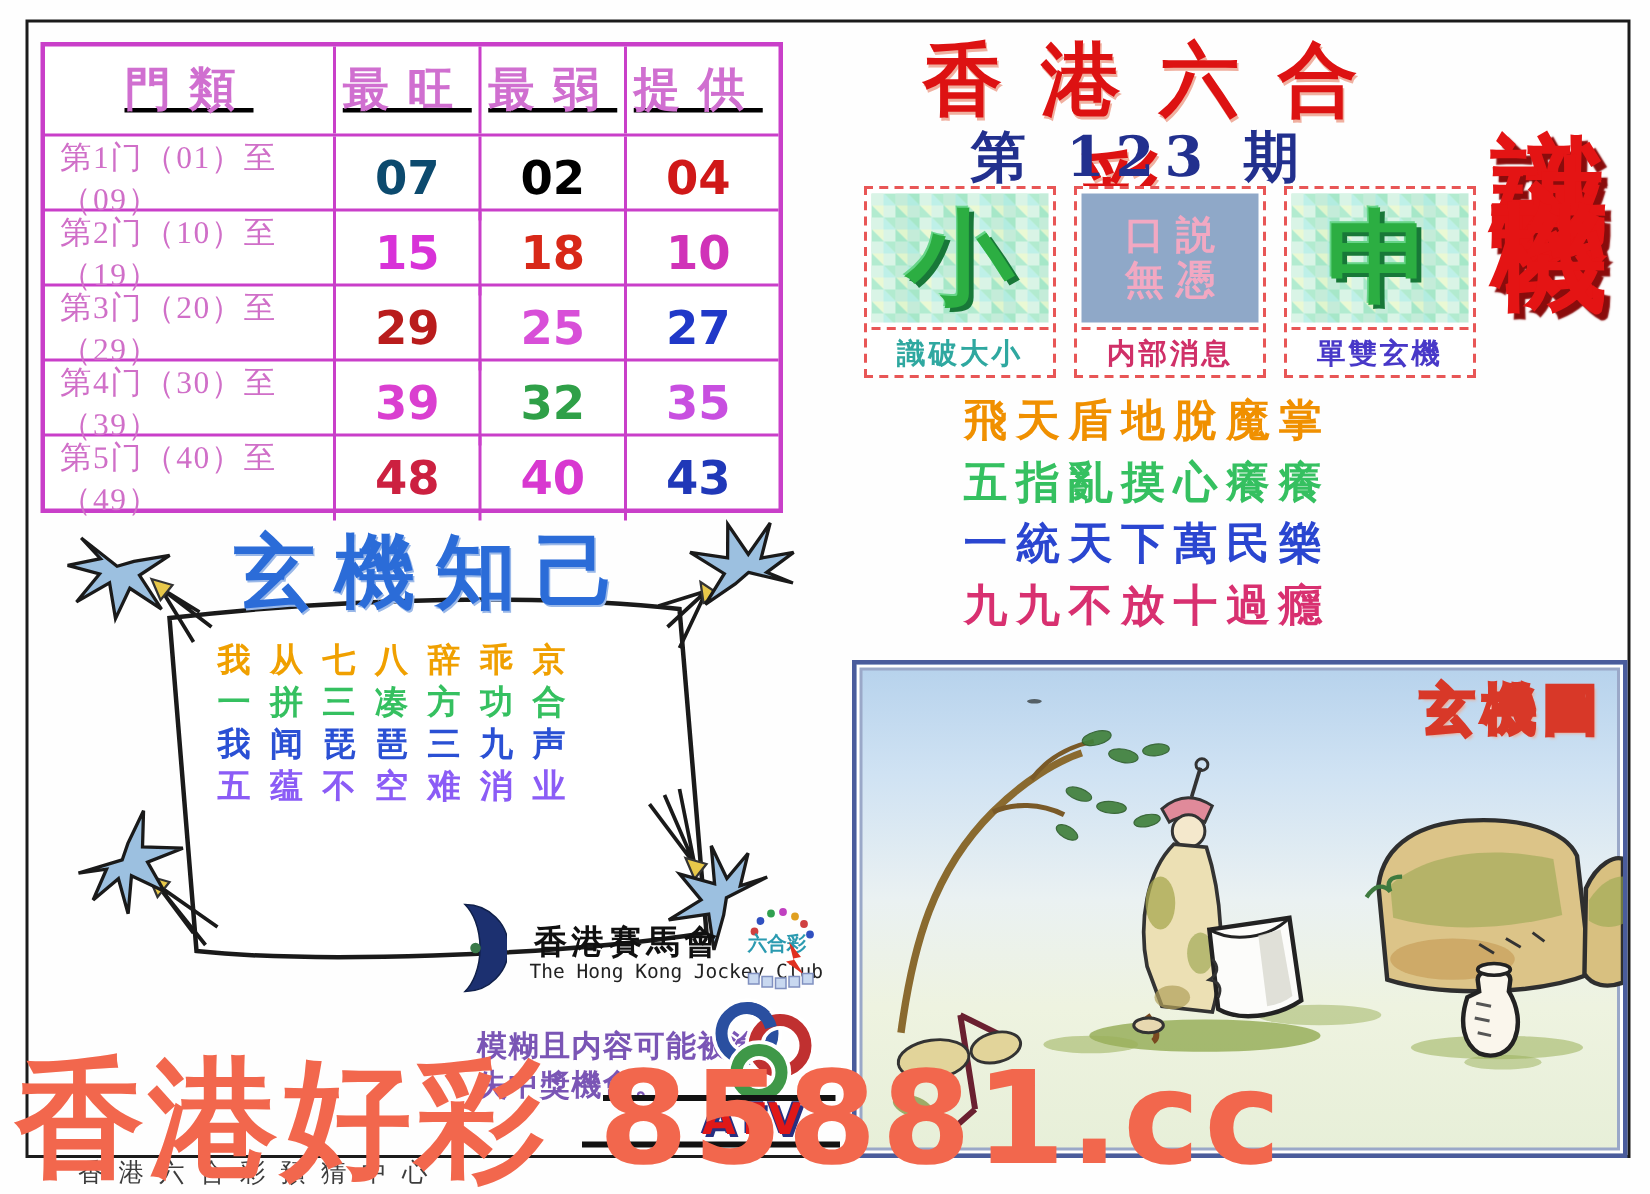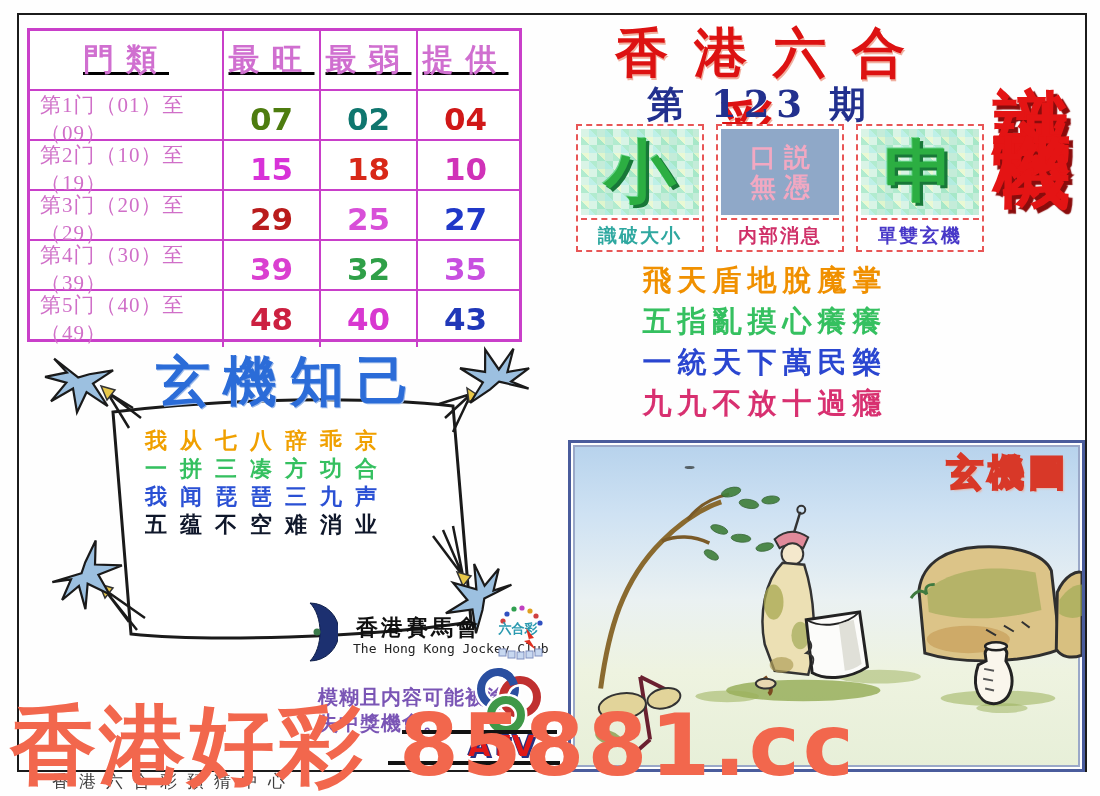--- a/index.html
+++ b/index.html
@@ -98,22 +98,22 @@
 
   <div class="abs num-table">
     <div class="nt-row nt-head">
       <div class="nt-cell">門類</div>
       <div class="nt-cell">最旺</div>
       <div class="nt-cell">最弱</div>
       <div class="nt-cell">提供</div>
     </div>
     <div class="nt-row nt-data">
       <div class="nt-cell nt-label">第1门（01）至（09）</div>
-      <div class="nt-cell nt-num" style="color: #4d7c0f;">07</div>
-      <div class="nt-cell nt-num" style="color: #0f766e;">02</div>
+      <div class="nt-cell nt-num" style="color: #0c4a6e;">07</div>
+      <div class="nt-cell nt-num" style="color: #000000;">02</div>
       <div class="nt-cell nt-num" style="color: rgb(208, 24, 24);">04</div>
     </div>
     <div class="nt-row nt-data">
       <div class="nt-cell nt-label">第2门（10）至（19）</div>
       <div class="nt-cell nt-num" style="color: rgb(216, 50, 216);">15</div>
       <div class="nt-cell nt-num" style="color: rgb(216, 40, 24);">18</div>
       <div class="nt-cell nt-num" style="color: rgb(208, 50, 184);">10</div>
     </div>
     <div class="nt-row nt-data">
       <div class="nt-cell nt-label">第3门（20）至（29）</div>
@@ -159,21 +159,21 @@
       <path transform="translate(448,260) rotate(130)" d="M-2,0 L-30,-12 L-14,-2 L-34,8 L-12,8 L-22,30 L-4,12 L6,34 L10,12 L34,20 L14,2 L30,-16 L8,-6 Z"></path>
     </g>
   </svg>
 
   <div class="abs banner-title">玄機知己</div>
 
   <div class="abs banner-poem">
     <div class="banner-line" style="color: rgb(240, 160, 0);">我从七八辞乖京</div>
     <div class="banner-line" style="color: rgb(53, 192, 96);">一拼三凑方功合</div>
     <div class="banner-line" style="color: rgb(42, 80, 212);">我闻琵琶三九声</div>
-    <div class="banner-line" style="color: #0f172a;">五蕴不空难消业</div>
+    <div class="banner-line" style="color: #8b5cf6;">五蕴不空难消业</div>
   </div>
 
   <svg class="abs hkjc-crescent" width="32" height="62" viewBox="0 0 32 62">
     <path d="M4,2 A29,29 0 0 1 4,60 A21,34 0 0 0 4,2 Z" fill="#1c3070" stroke="#10204a" stroke-width="1"></path>
     <circle cx="11" cy="31" r="3.5" fill="#3a7a4a"></circle>
   </svg>
   <div class="abs hkjc-cn">香港賽馬會</div>
   <div class="abs hkjc-en">The Hong Kong Jockey Club</div>
 
   <svg class="abs mark6-badge" width="54" height="58" viewBox="0 0 54 58">

